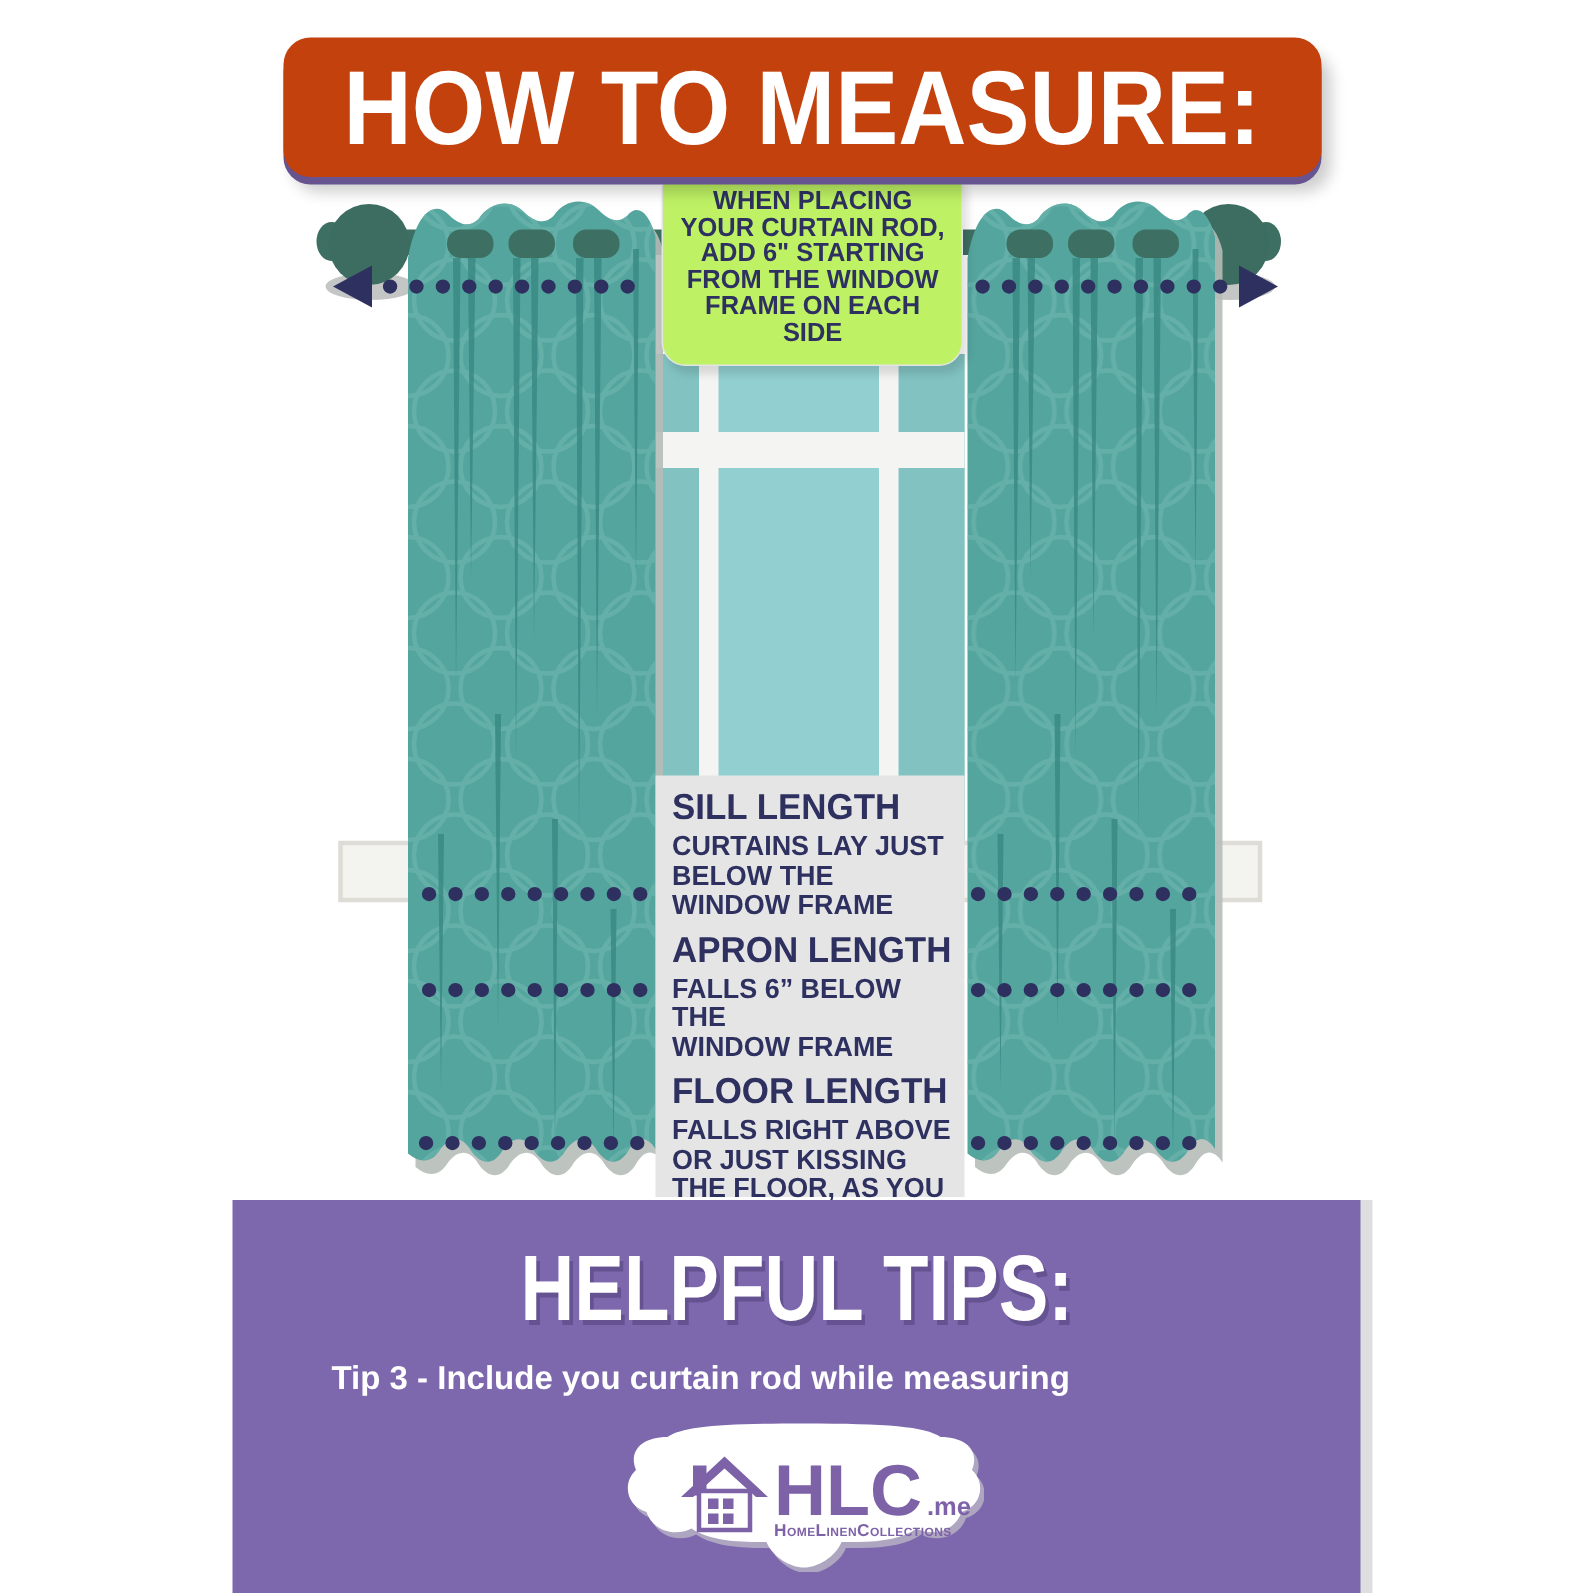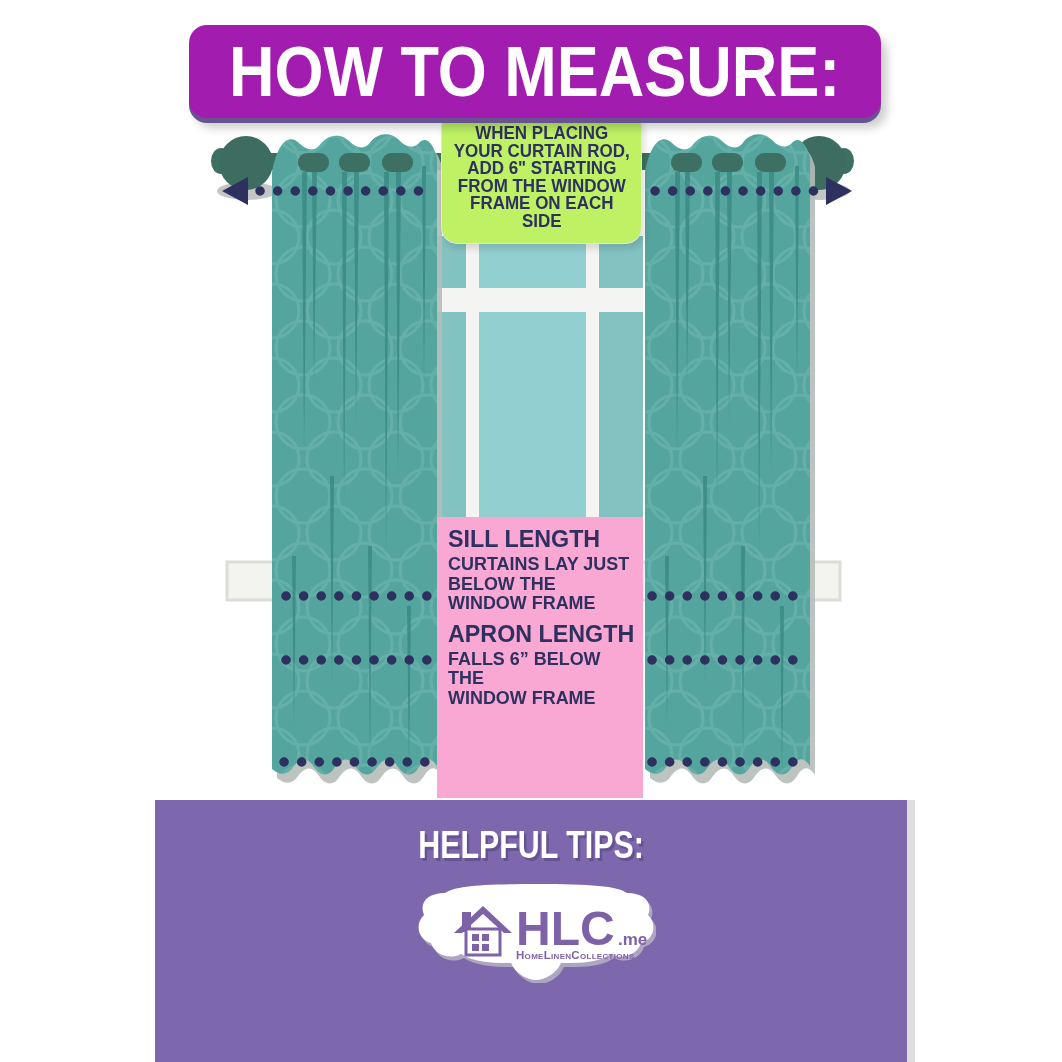--- a/index.html
+++ b/index.html
@@ -4,21 +4,21 @@
 <style>
   html,body{margin:0;padding:0;}
   body{
     width:1062px;height:1062px;position:relative;overflow:hidden;
     background:#ffffff;font-family:"Liberation Sans",sans-serif;
   }
   .abs{position:absolute;}
 
   
   #headerBar{
-    left:189px;top:25px;width:692px;height:93px;background:#a21caf;
+    left:189px;top:25px;width:692px;height:93px;background:#c2410c;
     border-radius:18px;display:flex;align-items:center;justify-content:center;
     box-shadow:0 5px 0 #675390, 6px 10px 10px rgba(0,0,0,0.20);
     z-index:5;
   }
   #headerBar .t{
     color:#ffffff;font-size:70px;font-weight:800;white-space:nowrap;
     transform:scaleX(0.9);letter-spacing:0;
   }
 
   
@@ -31,40 +31,40 @@
     display:flex;align-items:center;justify-content:center;text-align:center;
     box-shadow:3px 5px 6px rgba(0,0,0,0.12);
   }
   #whenBox .t{
     color:#2e3160;font-weight:800;font-size:17.5px;line-height:1.0;
     white-space:pre-line;transform:scaleX(0.97);letter-spacing:0;
   }
 
   
   #lengthPanel{
-    left:437px;top:517px;width:206px;height:281px;background:#f9a8d4;
+    left:437px;top:517px;width:206px;height:281px;background:#e5e5e5;
     box-sizing:border-box;padding:9px 0 0 11px;z-index:4;
   }
   .lenBlock + .lenBlock{margin-top:8px;}
   .lenTitle{
     color:#2e3160;font-size:24px;font-weight:800;line-height:25px;
     white-space:nowrap;transform:scaleX(0.97);transform-origin:left;
   }
   .lenDesc{
     color:#2e3160;font-size:18.5px;font-weight:800;line-height:19.5px;
     white-space:pre-line;transform:scaleX(0.97);transform-origin:left;margin-top:3px;
   }
 
   
   #footer{
     left:155px;top:800px;width:752px;height:262px;background:#7d68ad;
     z-index:5;box-shadow:8px 0 0 rgba(160,160,160,0.35);
   }
   #tipsTitle{
-    margin-top:24px;text-align:center;color:#ffffff;font-weight:800;font-size:38px;
+    margin-top:24px;text-align:center;color:#ffffff;font-weight:800;font-size:62px;
   }
   #tipsTitle span{
     display:inline-block;transform:scaleX(0.8);white-space:nowrap;
     text-shadow:3px 3px 0 rgba(70,55,110,0.45);
   }
   #tipsList{
     margin:10px 0 0 66px;color:#ffffff;font-size:22px;font-weight:700;line-height:27px;
   }
   .logoWrap{display:flex;justify-content:center;margin-top:12px;}
 </style>
@@ -178,27 +178,35 @@
     <div class="lenTitle">SILL LENGTH</div>
     <div class="lenDesc">CURTAINS LAY JUST
 BELOW THE
 WINDOW FRAME</div>
   </div>
   <div class="lenBlock">
     <div class="lenTitle">APRON LENGTH</div>
     <div class="lenDesc">FALLS 6” BELOW THE
 WINDOW FRAME</div>
   </div>
+  <div class="lenBlock">
+    <div class="lenTitle">FLOOR LENGTH</div>
+    <div class="lenDesc">FALLS RIGHT ABOVE
+OR JUST KISSING
+THE FLOOR, AS YOU
+WISH</div>
+  </div>
 </div>
 
 <div id="footer" class="abs">
   <div id="tipsTitle">
     <span>HELPFUL TIPS:</span>
   </div>
   <div id="tipsList">
+    <div class="tip">Tip 3 - Include you curtain rod while measuring</div>
   </div>
 
   <div class="logoWrap">
     <svg width="250" height="104" viewBox="0 0 250 104">
       <g>
         <path d="M39,14 C21,14 13,24 18,36 C9,44 11,60 25,64 C29,76 43,81 55,75 C67,83 85,84 101,84 L105,84 C109,94 121,101 130,101 C139,101 151,94 155,84 L165,84 C183,84 197,81 205,75 C217,81 231,76 235,64 C249,60 251,44 242,36 C247,24 239,14 221,14 C211,7 185,5 130,5 C75,5 49,7 39,14 Z" fill="#cfcfcf" opacity="0.6" transform="translate(3,4)"></path>
         <path d="M39,14 C21,14 13,24 18,36 C9,44 11,60 25,64 C29,76 43,81 55,75 C67,83 85,84 101,84 L105,84 C109,94 121,101 130,101 C139,101 151,94 155,84 L165,84 C183,84 197,81 205,75 C217,81 231,76 235,64 C249,60 251,44 242,36 C247,24 239,14 221,14 C211,7 185,5 130,5 C75,5 49,7 39,14 Z" fill="#ffffff"></path>
       </g>
       <g>
         <rect x="56" y="33" width="9" height="20" fill="#7e62a8"></rect>

